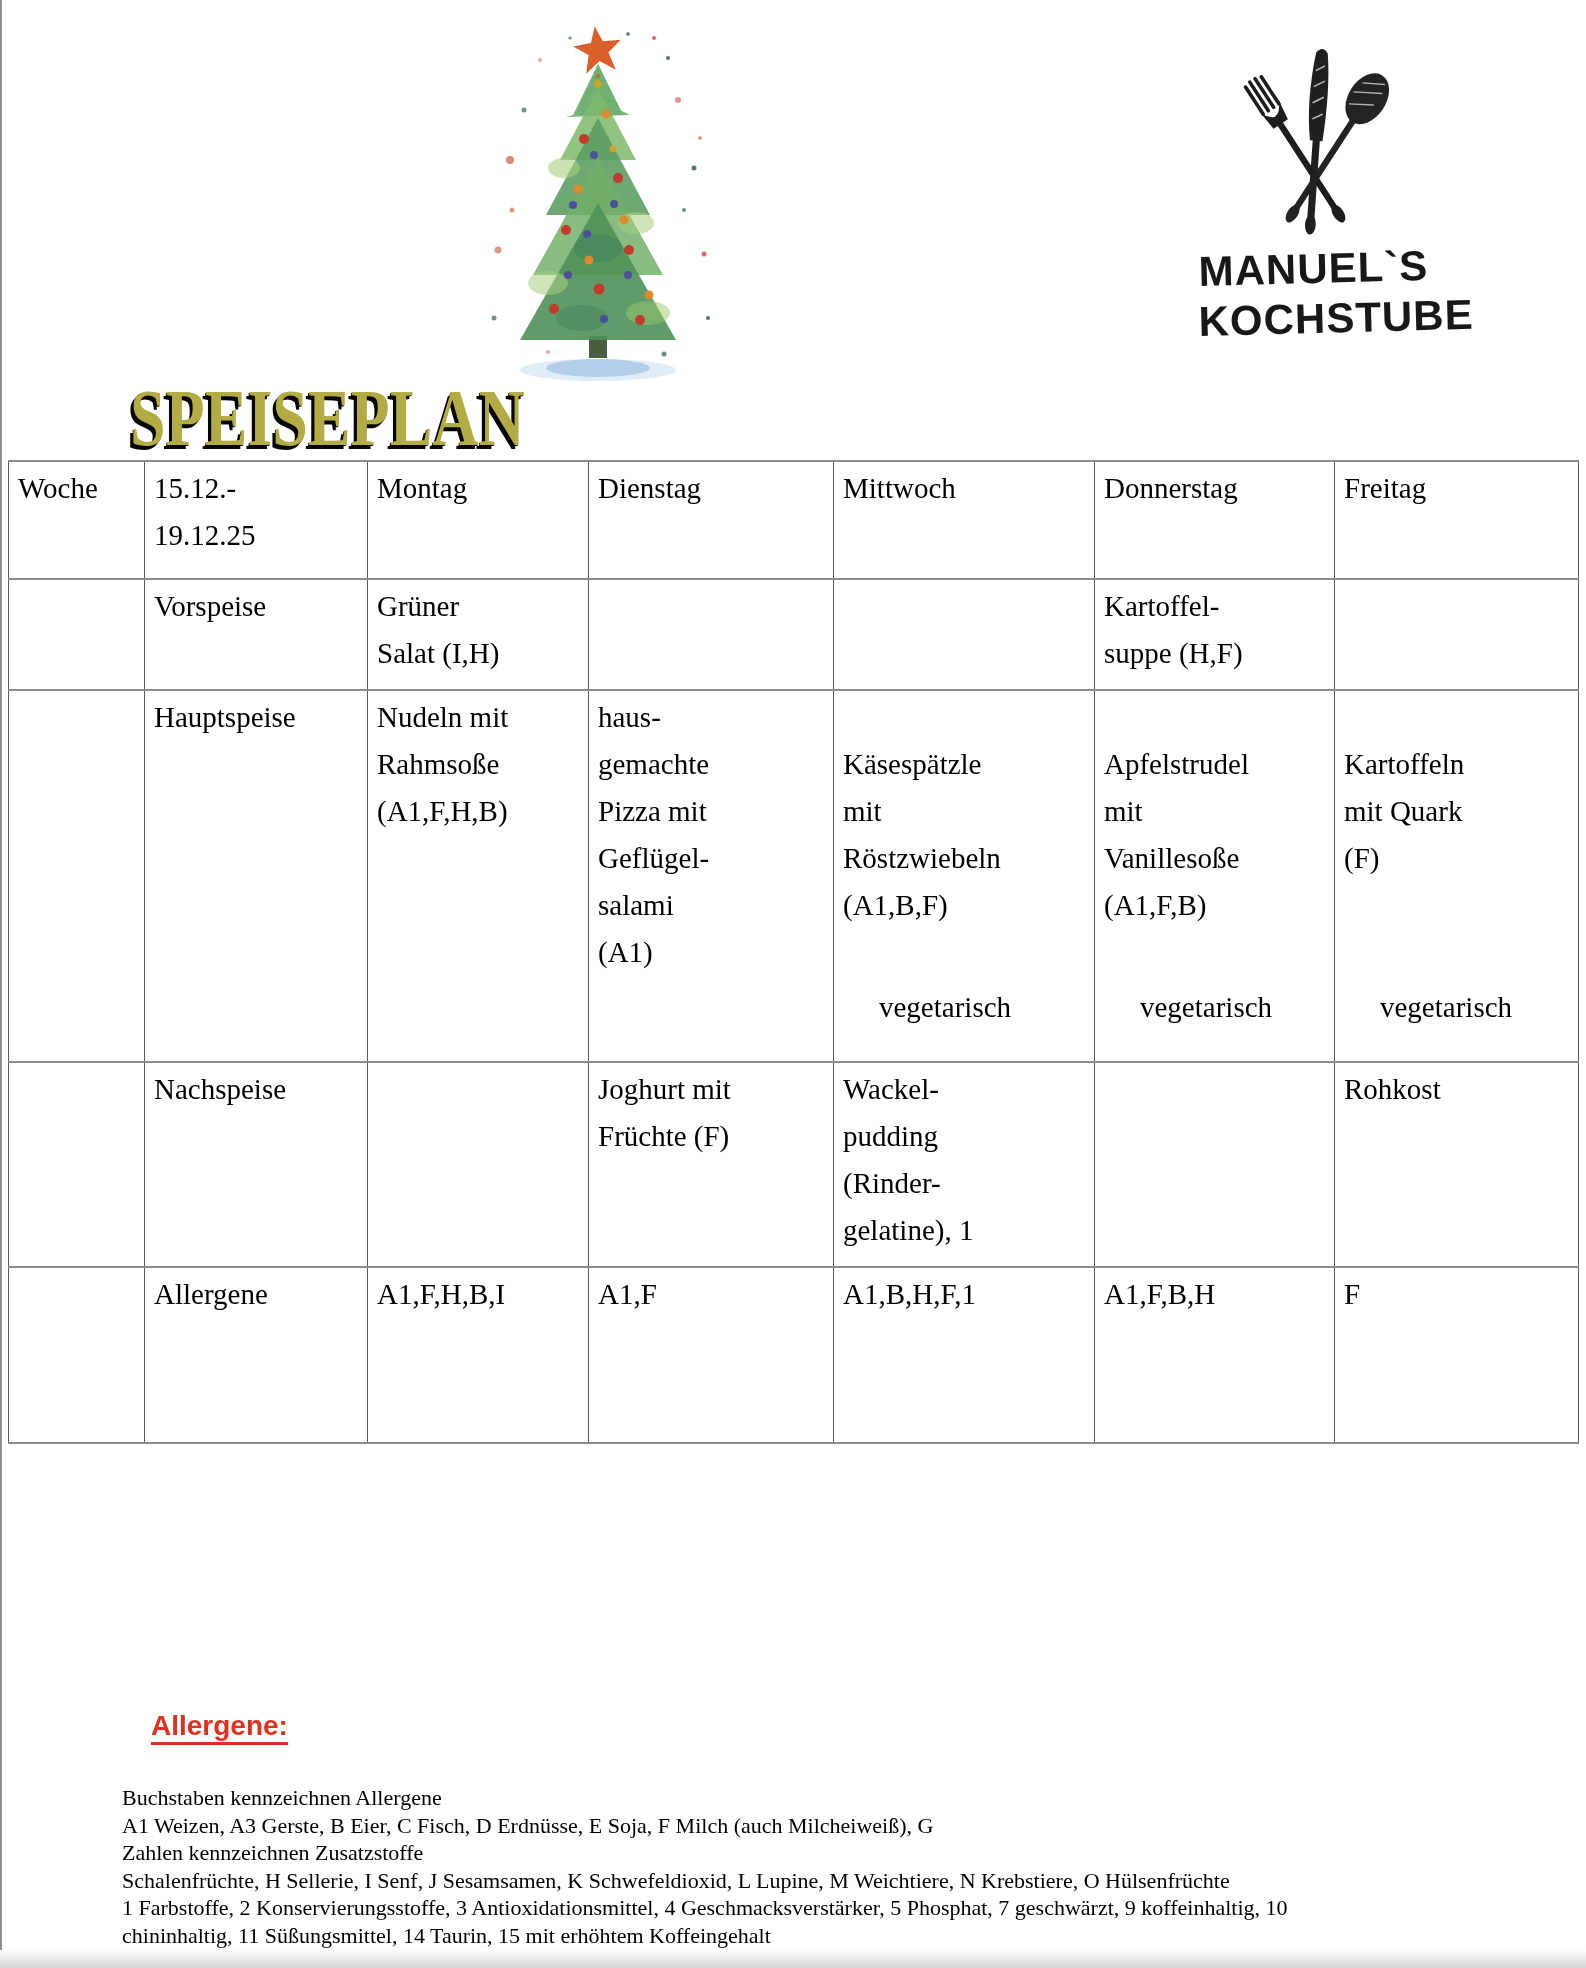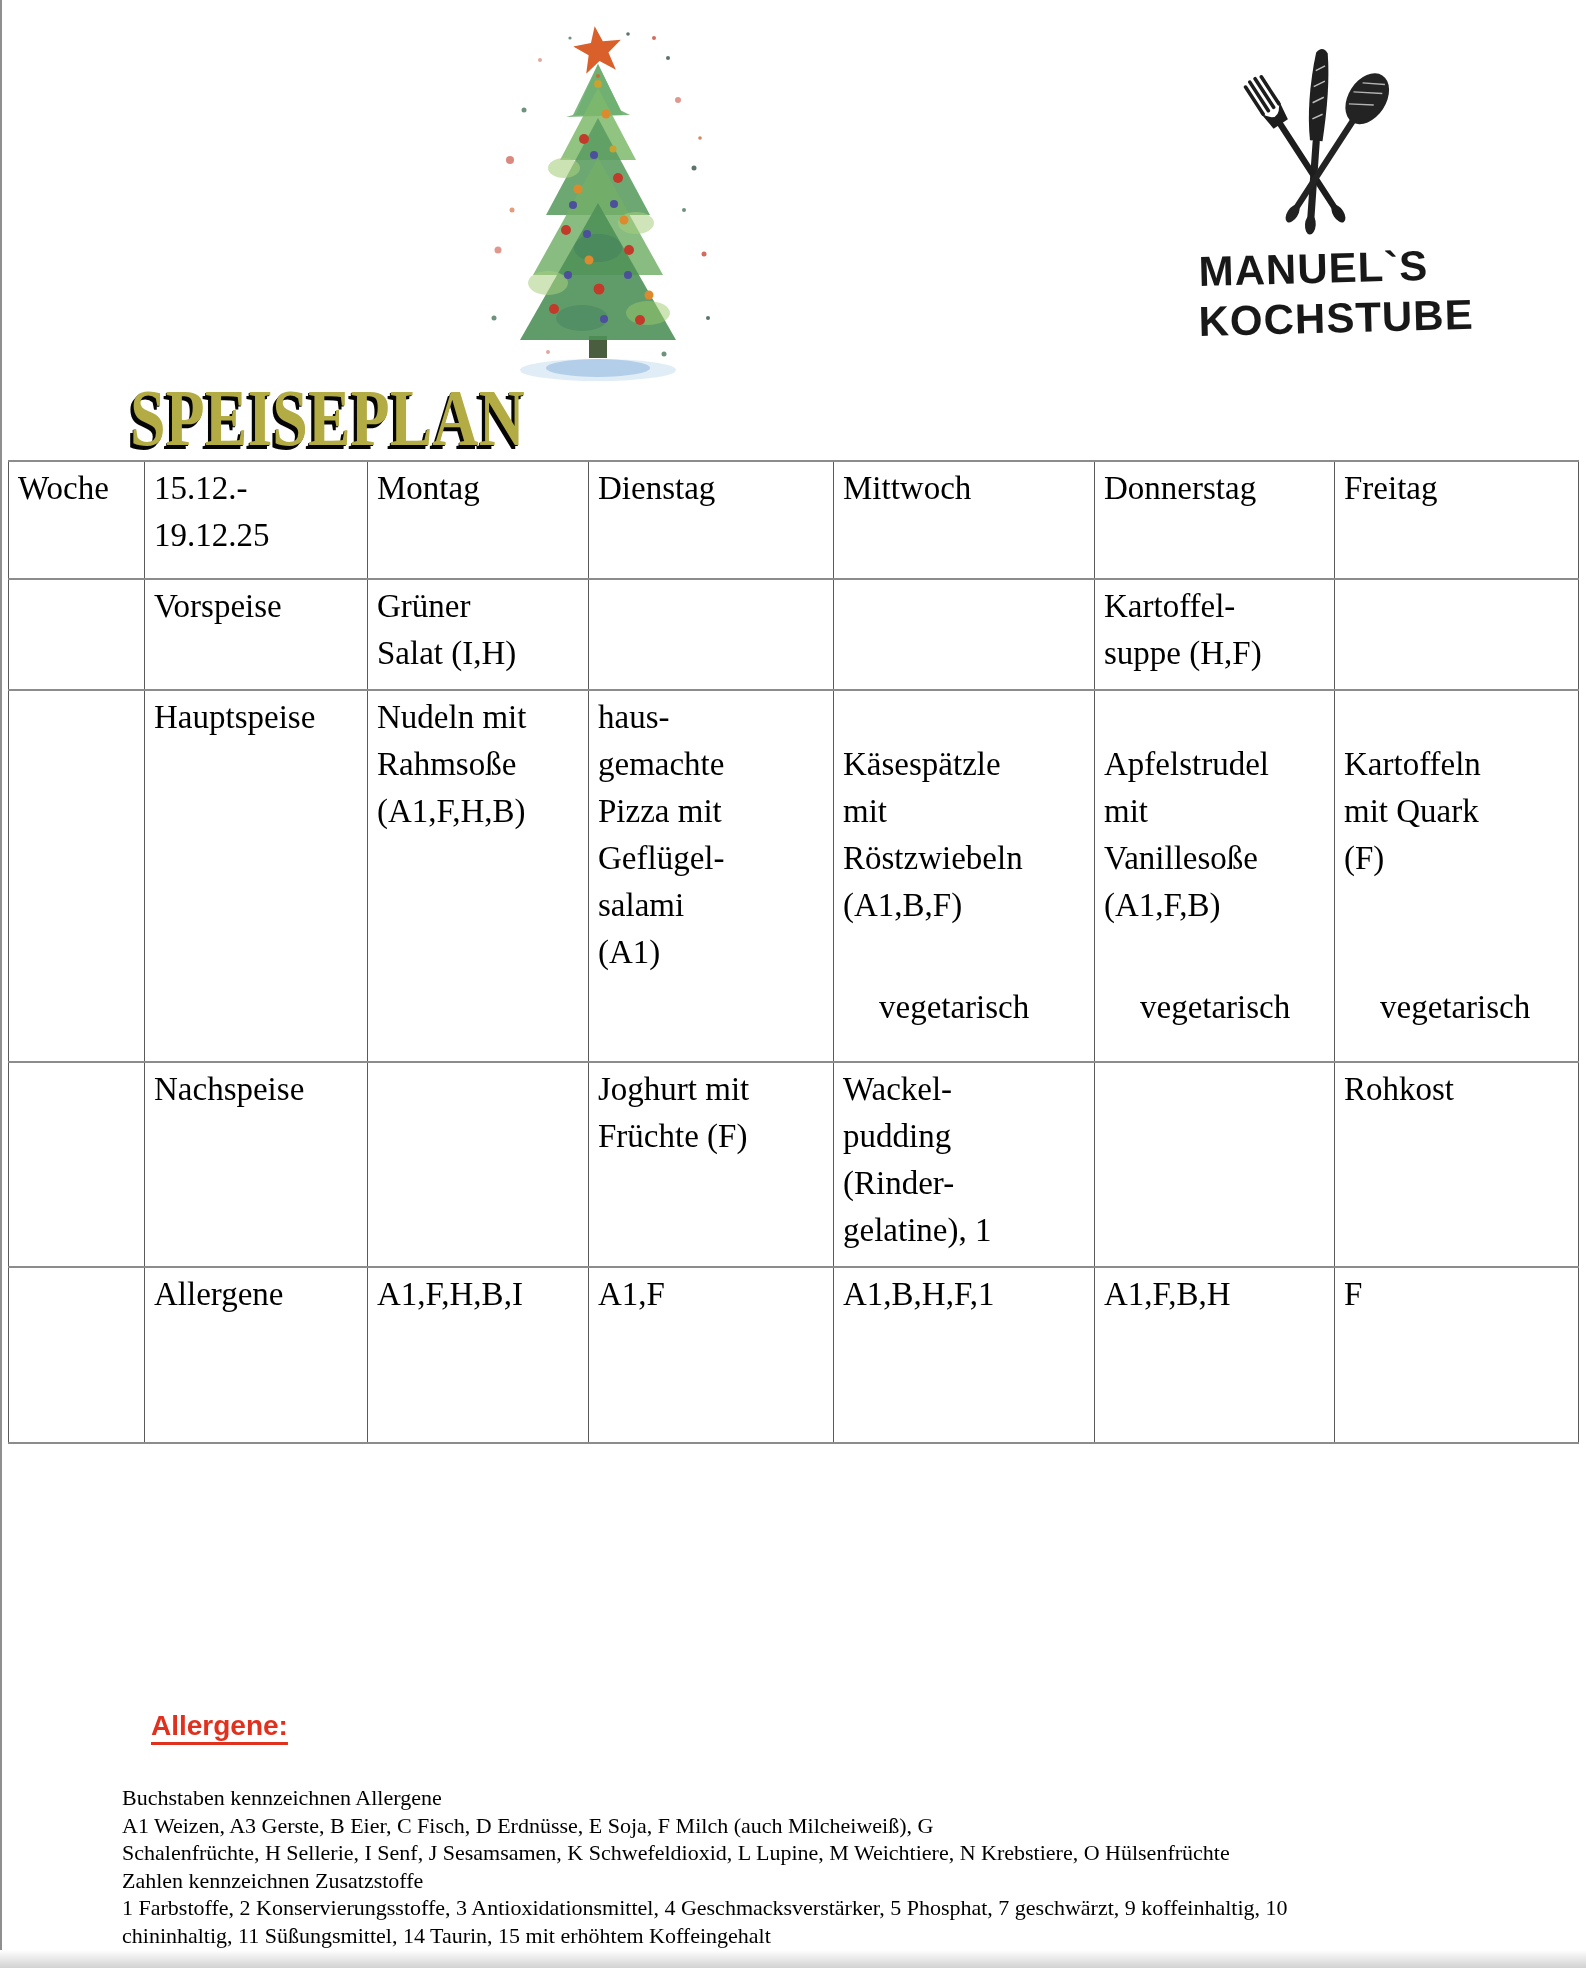--- a/index.html
+++ b/index.html
@@ -22,21 +22,21 @@
   
   .title{
     position:absolute;left:130px;top:380px;font-size:80px;line-height:76px;font-weight:bold;
     color:#b3ab43;letter-spacing:0px;transform:scaleX(0.8);transform-origin:left top;
     text-shadow:-4px 4px 0 #050505,-1px 1px 0 #050505;white-space:nowrap;
   }
   
   table.menu{position:absolute;left:8px;top:460px;width:1570px;border-collapse:collapse;table-layout:fixed;}
   table.menu td{
     border:1px solid #5a5a5a;border-top:2px solid #8c8c8c;border-bottom:2px solid #8c8c8c;
-    vertical-align:top;padding:3px 6px 12px 9px;font-size:33px;line-height:47px;
+    vertical-align:top;padding:3px 6px 12px 9px;font-size:29px;line-height:47px;
     white-space:pre-line;overflow:hidden;
   }
   tr.r-header{height:118px;} tr.r-vorspeise{height:105px;} tr.r-haupt{height:372px;}
   tr.r-nach{height:202px;} tr.r-allerg{height:176px;}
   td.has-note{position:relative;}
   td.has-note .note{position:absolute;left:9px;bottom:30px;white-space:nowrap;margin-left:36px;}
   
   .allergen-heading{
     position:absolute;left:122px;top:1710px;
     font-family:"Liberation Sans","DejaVu Sans",sans-serif;
@@ -240,19 +240,19 @@
     <td>A1,F,B,H</td>
     <td>F</td>
   </tr>
 </tbody>
   </table>
 
 <div class="allergen-heading">Allergene:</div>
 <div class="legend">
   <div>Buchstaben kennzeichnen Allergene</div>
   <div>A1 Weizen, A3 Gerste, B Eier, C Fisch, D Erdnüsse, E Soja, F Milch (auch Milcheiweiß), G</div>
+  <div>Zahlen kennzeichnen Zusatzstoffe</div>
   <div>Schalenfrüchte, H Sellerie, I Senf, J Sesamsamen, K Schwefeldioxid, L Lupine, M Weichtiere, N Krebstiere, O Hülsenfrüchte</div>
-  <div>Zahlen kennzeichnen Zusatzstoffe</div>
   <div>1 Farbstoffe, 2 Konservierungsstoffe, 3 Antioxidationsmittel, 4 Geschmacksverstärker, 5 Phosphat, 7 geschwärzt, 9 koffeinhaltig, 10</div>
   <div>chininhaltig, 11 Süßungsmittel, 14 Taurin, 15 mit erhöhtem Koffeingehalt</div>
 </div>
 
 <div class="page-edge-bottom"></div>
 
 </body></html>

